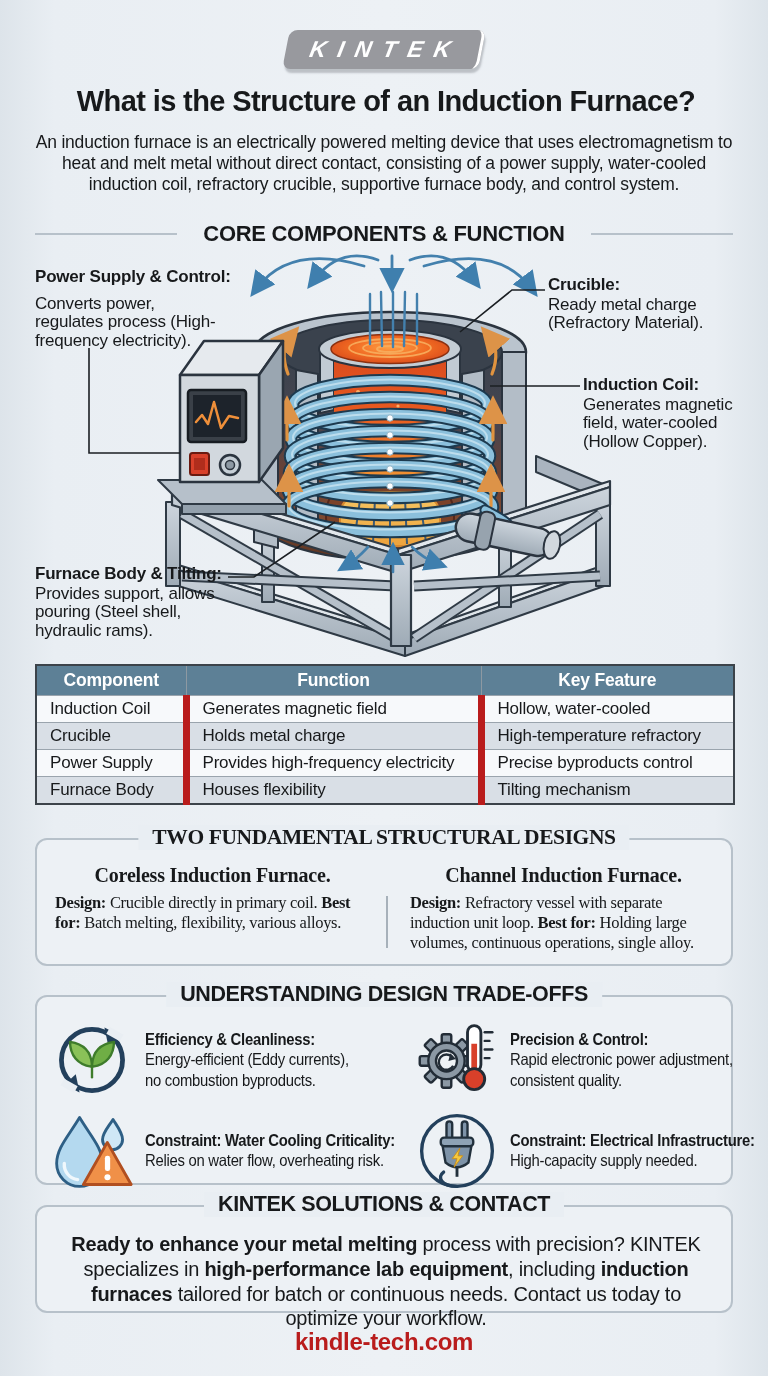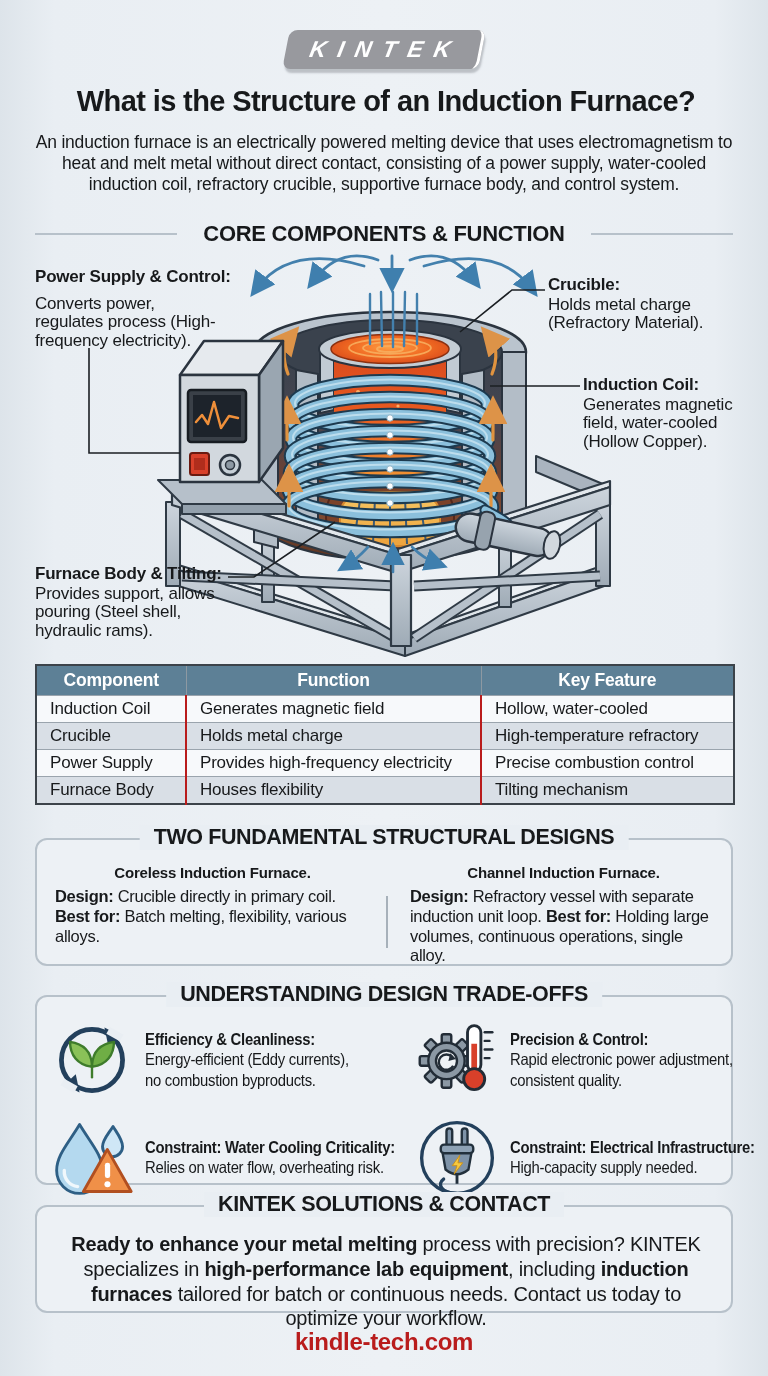--- a/index.html
+++ b/index.html
@@ -22,37 +22,37 @@
   .core-head .line{flex:1;height:2px;background:#b7c1ca;}
   .core-head .txt{font-size:22px;font-weight:bold;letter-spacing:-0.3px;white-space:nowrap;}
   .furnace{position:absolute;top:252px;left:0;}
   .dlabel{position:absolute;font-size:17px;line-height:1.1;letter-spacing:-0.2px;}
   .dlabel .t{font-weight:bold;white-space:nowrap;margin-bottom:1px;}
   .ctable{position:absolute;top:664px;left:35px;width:698px;border-collapse:collapse;
     font-size:17px;letter-spacing:-0.2px;border:2px solid #3c434a;table-layout:fixed;}
   .ctable th{background:#5d8096;color:#fff;font-weight:bold;padding:4px 0;text-align:center;
     border-left:1px solid #8d99a2;font-size:17.5px;}
   .ctable th:first-child{border-left:none;}
-  .ctable td{padding:3px 0 3px 13px;border-left:2px solid #b91c1c;border-top:1px solid #9aa4ad;}
+  .ctable td{padding:3px 0 3px 13px;border-left:7px solid #b91c1c;border-top:1px solid #9aa4ad;}
   .ctable td:first-child{border-left:none;}
   .ctable tr.alt td{background:#d9dfe6;}
   .ctable tr.lt td{background:#f7f9fb;}
   .box{position:absolute;left:35px;width:694px;border:2px solid #b7c1ca;border-radius:12px;background:#edf1f5;}
   .box-title{position:absolute;top:-15px;left:50%;transform:translateX(-50%);
     background:#e9eef3;padding:0 14px;white-space:nowrap;
     font-size:21.5px;font-weight:bold;letter-spacing:-0.4px;}
-  .designs{top:838px;height:124px;}
+  .designs{top:838px;height:124px;font-family:Liberation Serif, serif;}
   .designs-grid{display:grid;grid-template-columns:1fr 1fr;padding:24px 14px 0 18px;}
-  .design-col h3{margin:0 0 6px 0;font-size:15px;text-align:center;letter-spacing:-0.2px;}
+  .design-col h3{margin:0 0 6px 0;font-size:20px;text-align:center;letter-spacing:-0.2px;}
   .design-col .bodytxt{font-size:16.5px;line-height:1.2;letter-spacing:-0.3px;}
   .design-col.right{padding-left:24px;}
   .design-col.left{padding-right:16px;}
   .designs-divider{position:absolute;left:349px;top:56px;bottom:16px;width:1.5px;background:#a7b1ba;}
   .tradeoffs{top:995px;height:186px;}
-  .to-grid{display:grid;grid-template-columns:365px 1fr;row-gap:16px;padding:22px 6px 0 12px;}
+  .to-grid{display:grid;grid-template-columns:365px 1fr;row-gap:9px;padding:22px 6px 0 12px;}
   .to-item{display:flex;align-items:center;gap:10px;height:82px;}
   .to-text .to-t{font-weight:bold;font-size:16.5px;white-space:pre;
     transform:scaleX(.9);transform-origin:left center;letter-spacing:-0.3px;}
   .to-text .to-b{font-size:16.5px;line-height:1.22;white-space:pre;
     transform:scaleX(.9);transform-origin:left center;letter-spacing:-0.3px;}
   .to-icon{flex:0 0 auto;}
   .contactbox{top:1205px;height:104px;}
   .contact-body{padding:25px 28px 0 32px;text-align:center;font-size:20px;line-height:1.24;letter-spacing:-0.25px;}
   .footer-url{position:absolute;top:1328px;left:0;width:768px;text-align:center;
     font-size:24px;font-weight:bold;letter-spacing:-0.3px;}
@@ -289,21 +289,21 @@
     <path d="M228,325 L254,325 L335,270"></path>
   </g>
 </svg>
 
 <div class="dlabel" style="left:35px;top:268px;width:200px;">
   <div class="t">Power Supply &amp; Control:</div>
   <div class="b" style="width:192px;margin-top:8px;">Converts power, regulates process (High-frequency electricity).</div>
 </div>
 <div class="dlabel" style="left:548px;top:276px;width:195px;">
   <div class="t">Crucible:</div>
-  <div class="b" style="width:190px;">Holds metal charge (Refractory Material).</div>
+  <div class="b" style="width:190px;">Ready metal charge (Refractory Material).</div>
 </div>
 <div class="dlabel" style="left:583px;top:376px;width:170px;">
   <div class="t">Induction Coil:</div>
   <div class="b" style="width:162px;">Generates magnetic field, water-cooled (Hollow Copper).</div>
 </div>
 <div class="dlabel" style="left:35px;top:565px;width:205px;">
   <div class="t">Furnace Body &amp; Tilting:</div>
   <div class="b" style="width:196px;">Provides support, allows pouring (Steel shell, hydraulic rams).</div>
 </div>
 
@@ -327,21 +327,21 @@
       <td>Hollow, water-cooled</td>
     </tr>
     <tr class="alt">
       <td>Crucible</td>
       <td>Holds metal charge</td>
       <td>High-temperature refractory</td>
     </tr>
     <tr class="lt">
       <td>Power Supply</td>
       <td>Provides high-frequency electricity</td>
-      <td>Precise combustion control</td>
+      <td>Precise byproducts control</td>
     </tr>
     <tr class="alt">
       <td>Furnace Body</td>
       <td>Houses flexibility</td>
       <td>Tilting mechanism</td>
     </tr>
   </tbody>
 </table>
 
 <div class="box designs">

